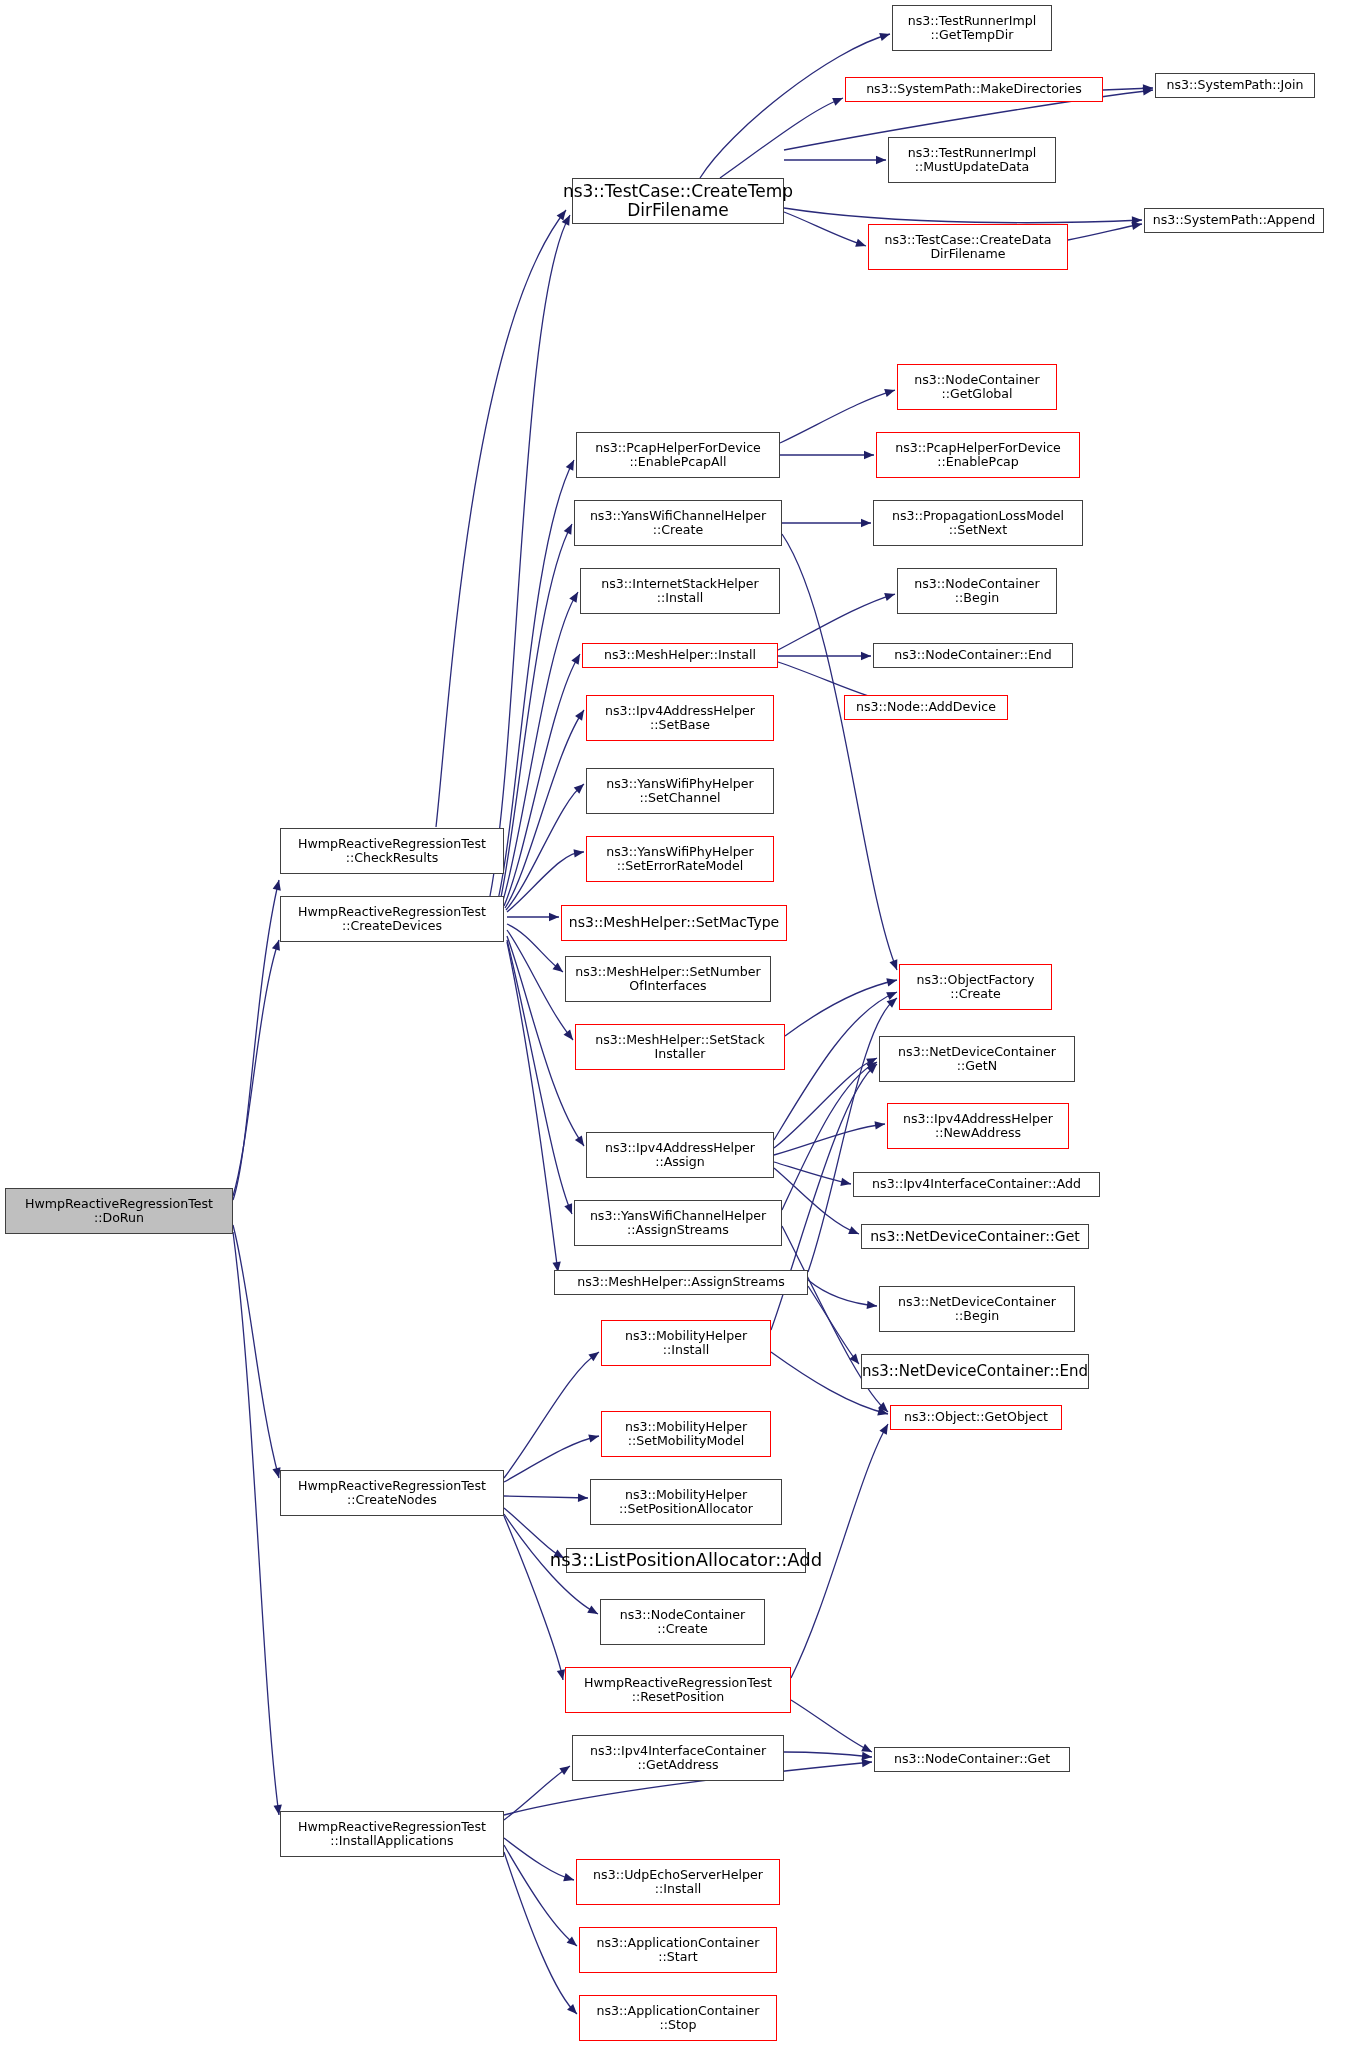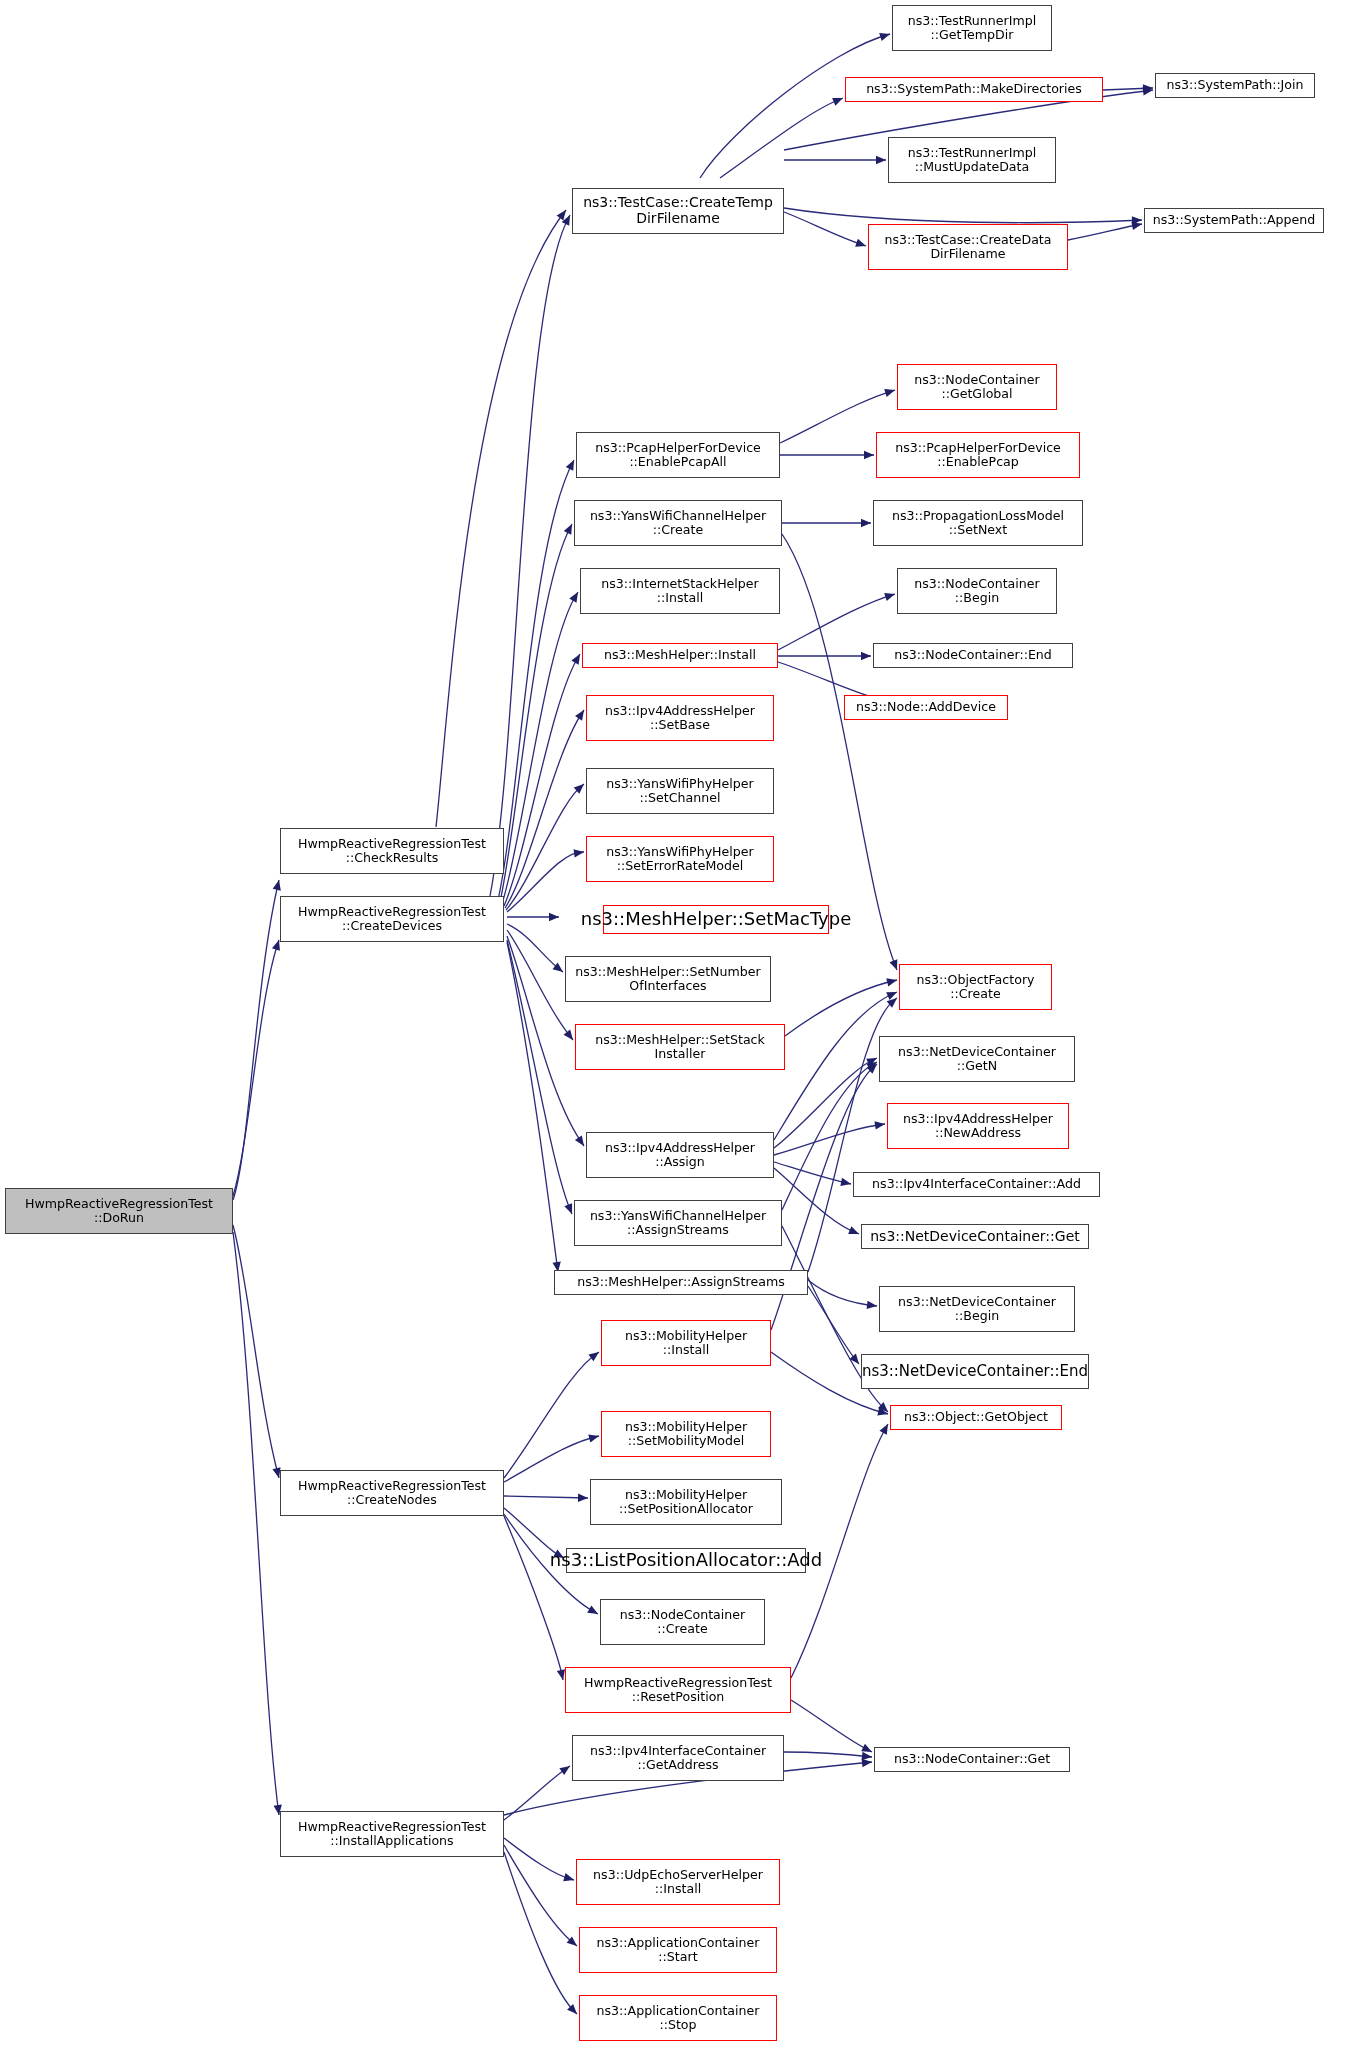--- a/index.html
+++ b/index.html
@@ -147,21 +147,21 @@
 <div class="node root" style="left: 5px; top: 1188px; width: 228px; height: 46px; font-size: 12.6px;">HwmpReactiveRegressionTest
 ::DoRun</div>
     <div class="node black" style="left: 280px; top: 828px; width: 224px; height: 46px; font-size: 12.6px;">HwmpReactiveRegressionTest
 ::CheckResults</div>
     <div class="node black" style="left: 280px; top: 896px; width: 224px; height: 46px; font-size: 12.6px;">HwmpReactiveRegressionTest
 ::CreateDevices</div>
     <div class="node black" style="left: 280px; top: 1470px; width: 224px; height: 46px; font-size: 12.6px;">HwmpReactiveRegressionTest
 ::CreateNodes</div>
     <div class="node black" style="left: 280px; top: 1811px; width: 224px; height: 46px; font-size: 12.6px;">HwmpReactiveRegressionTest
 ::InstallApplications</div>
-    <div class="node black" style="left: 572px; top: 188px; width: 212px; height: 46px; font-size: 14px;">ns3::TestCase::CreateTemp
+    <div class="node black" style="left: 572px; top: 178px; width: 212px; height: 46px; font-size: 17px;">ns3::TestCase::CreateTemp
 DirFilename</div>
     <div class="node black" style="left: 892px; top: 5px; width: 160px; height: 46px; font-size: 12.6px;">ns3::TestRunnerImpl
 ::GetTempDir</div>
     <div class="node red" style="left: 845px; top: 77px; width: 258px; height: 25px; font-size: 12.6px;">ns3::SystemPath::MakeDirectories</div>
     <div class="node black" style="left: 1155px; top: 73px; width: 160px; height: 25px; font-size: 12.6px;">ns3::SystemPath::Join</div>
     <div class="node black" style="left: 888px; top: 137px; width: 168px; height: 46px; font-size: 12.6px;">ns3::TestRunnerImpl
 ::MustUpdateData</div>
     <div class="node black" style="left: 1144px; top: 208px; width: 180px; height: 25px; font-size: 12.6px;">ns3::SystemPath::Append</div>
     <div class="node red" style="left: 868px; top: 224px; width: 200px; height: 46px; font-size: 12.6px;">ns3::TestCase::CreateData
 DirFilename</div>
@@ -181,21 +181,21 @@
 ::Begin</div>
     <div class="node red" style="left: 582px; top: 643px; width: 196px; height: 25px; font-size: 12.6px;">ns3::MeshHelper::Install</div>
     <div class="node black" style="left: 873px; top: 643px; width: 200px; height: 25px; font-size: 12.6px;">ns3::NodeContainer::End</div>
     <div class="node red" style="left: 844px; top: 695px; width: 164px; height: 25px; font-size: 12.6px;">ns3::Node::AddDevice</div>
     <div class="node red" style="left: 586px; top: 695px; width: 188px; height: 46px; font-size: 12.6px;">ns3::Ipv4AddressHelper
 ::SetBase</div>
     <div class="node black" style="left: 586px; top: 768px; width: 188px; height: 46px; font-size: 12.6px;">ns3::YansWifiPhyHelper
 ::SetChannel</div>
     <div class="node red" style="left: 586px; top: 836px; width: 188px; height: 46px; font-size: 12.6px;">ns3::YansWifiPhyHelper
 ::SetErrorRateModel</div>
-    <div class="node red" style="left: 561px; top: 905px; width: 226px; height: 29px; font-size: 18px; margin-left: 42px;">ns3::MeshHelper::SetMacType</div>
+    <div class="node red" style="left: 561px; top: 905px; width: 226px; height: 36px; font-size: 14px;">ns3::MeshHelper::SetMacType</div>
     <div class="node black" style="left: 565px; top: 956px; width: 206px; height: 46px; font-size: 12.6px;">ns3::MeshHelper::SetNumber
 OfInterfaces</div>
     <div class="node red" style="left: 575px; top: 1024px; width: 210px; height: 46px; font-size: 12.6px;">ns3::MeshHelper::SetStack
 Installer</div>
     <div class="node red" style="left: 899px; top: 964px; width: 153px; height: 46px; font-size: 12.6px;">ns3::ObjectFactory
 ::Create</div>
     <div class="node black" style="left: 879px; top: 1036px; width: 196px; height: 46px; font-size: 12.6px;">ns3::NetDeviceContainer
 ::GetN</div>
     <div class="node red" style="left: 887px; top: 1103px; width: 182px; height: 46px; font-size: 12.6px;">ns3::Ipv4AddressHelper
 ::NewAddress</div>

